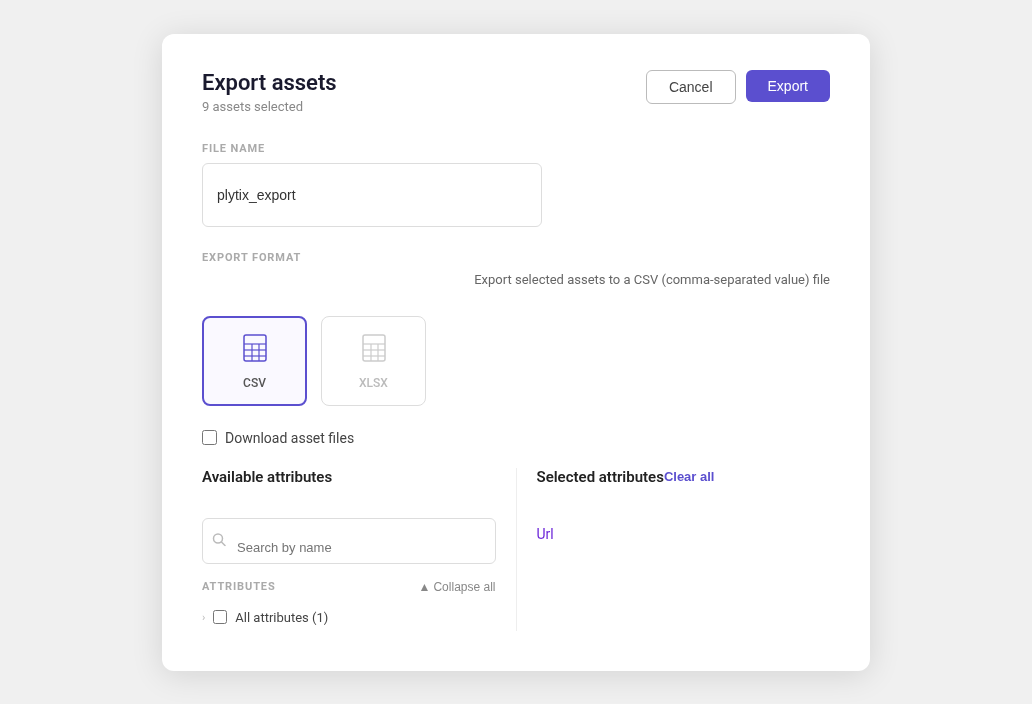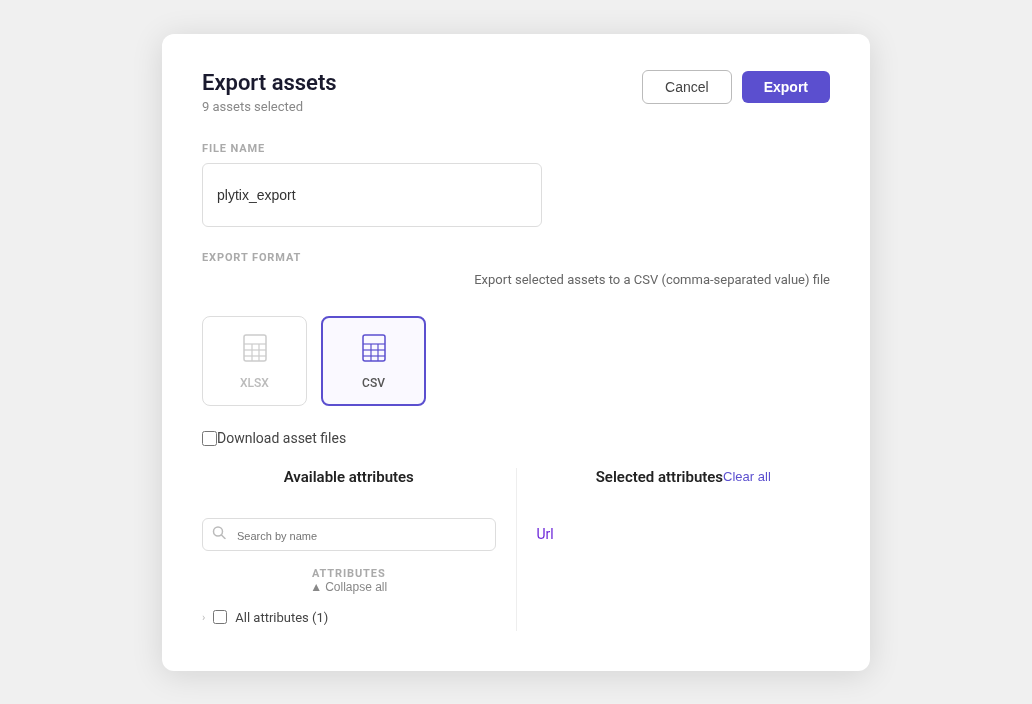--- a/index.html
+++ b/index.html
@@ -33,40 +33,40 @@
       color: #1a1a2e;
     }
     .modal-subtitle {
       font-size: 13px;
       color: #888;
       margin-top: 4px;
     }
     .header-actions {
       display: flex;
       gap: 10px;
-      align-items: center;
+      align-items: flex-start;
     }
     .btn-cancel {
       border: 1.5px solid #bbb;
       background: #fff;
       color: #444;
       padding: 8px 22px;
       border-radius: 6px;
       font-size: 14px;
       cursor: pointer;
     }
     .btn-export {
       border: none;
       background: #5b4fcf;
       color: #fff;
       padding: 8px 22px;
       border-radius: 6px;
       font-size: 14px;
       cursor: pointer;
-      font-weight: 700;
+      font-weight: 400;
     }
 
     .section-label {
       font-size: 11px;
       font-weight: 700;
       color: #aaa;
       letter-spacing: 0.08em;
       text-transform: uppercase;
       margin-bottom: 8px;
     }
@@ -117,22 +117,22 @@
     .format-card.unselected .format-card-icon { color: #bbb; }
     .format-card-label {
       font-size: 12px;
       color: #555;
       font-weight: 500;
     }
     .format-card.unselected .format-card-label { color: #bbb; }
 
     .checkbox-row {
       display: flex;
-      align-items: flex-end;
-      gap: 0;
+      align-items: center;
+      gap: 8px;
       margin-bottom: 22px;
     }
     .checkbox-row input[type="checkbox"] {
       width: 15px;
       height: 15px;
       cursor: pointer;
       accent-color: #5b4fcf;
     }
     .checkbox-label {
       font-size: 14px;
@@ -147,66 +147,65 @@
       flex: 1;
       border-right: 1px solid #eee;
       padding-right: 20px;
     }
     .selected-panel {
       flex: 1;
       padding-left: 20px;
     }
     .panel-header {
       display: flex;
-      justify-content: center;
+      justify-content: flex-start;
       align-items: center;
       margin-bottom: 32px;
     }
     .panel-title {
       font-size: 15px;
       font-weight: 600;
       color: #222;
     }
     .clear-all-btn {
       color: #5b4fcf;
       font-size: 13px;
-      font-weight: 400;
+      font-weight: 700;
       cursor: pointer;
       background: none;
       border: none;
     }
 
     .search-box {
       position: relative;
       margin-bottom: 16px;
     }
     .search-box input {
       width: 100%;
       border: 1.5px solid #ddd;
       border-radius: 6px;
-      padding: 11px 12px 8px 34px;
-      font-size: 11px;
+      padding: 21px 12px 8px 34px;
+      font-size: 13px;
       color: #333;
       outline: none;
     }
     .search-icon {
       position: absolute;
       left: 10px;
       top: 50%;
       transform: translateY(-50%);
       color: #bbb;
       pointer-events: none;
     }
 
     .attributes-subheader {
       display: flex;
       justify-content: space-between;
-      align-items: center;
+      align-items: flex-start;
       margin-bottom: 10px;
-      flex-direction: column;
     }
     .attributes-label {
       font-size: 11px;
       font-weight: 700;
       color: #aaa;
       letter-spacing: 0.08em;
       text-transform: uppercase;
     }
     .collapse-all-btn {
       color: #888;
@@ -272,49 +271,49 @@
 
   <div class="section">
     <div class="section-label">FILE NAME</div>
     <input class="file-name-input" type="text" value="plytix_export" style="">
   </div>
 
   <div class="section">
     <div class="section-label">EXPORT FORMAT</div>
     <div class="export-format-desc">Export selected assets to a CSV (comma-separated value) file</div>
     <div class="format-cards">
+
+      <div class="format-card selected">
+        <div class="format-card-icon csv-icon">
+          <svg width="32" height="32" viewBox="0 0 32 32" fill="none" xmlns="http://www.w3.org/2000/svg">
+            <rect x="5" y="3" width="22" height="26" rx="2" stroke="#5b4fcf" stroke-width="1.5" fill="none"></rect>
+            <line x1="5" y1="12" x2="27" y2="12" stroke="#5b4fcf" stroke-width="1.2"></line>
+            <line x1="5" y1="18" x2="27" y2="18" stroke="#5b4fcf" stroke-width="1.2"></line>
+            <line x1="5" y1="24" x2="27" y2="24" stroke="#5b4fcf" stroke-width="1.2"></line>
+            <line x1="13" y1="12" x2="13" y2="29" stroke="#5b4fcf" stroke-width="1.2"></line>
+            <line x1="20" y1="12" x2="20" y2="29" stroke="#5b4fcf" stroke-width="1.2"></line>
+          </svg>
+        </div>
+        <div class="format-card-label">CSV</div>
+      </div>
 
       <div class="format-card unselected">
         <div class="format-card-icon xlsx-icon">
           <svg width="32" height="32" viewBox="0 0 32 32" fill="none" xmlns="http://www.w3.org/2000/svg">
             <rect x="5" y="3" width="22" height="26" rx="2" stroke="#ccc" stroke-width="1.5" fill="none"></rect>
             <line x1="5" y1="12" x2="27" y2="12" stroke="#ccc" stroke-width="1.2"></line>
             <line x1="5" y1="18" x2="27" y2="18" stroke="#ccc" stroke-width="1.2"></line>
             <line x1="5" y1="24" x2="27" y2="24" stroke="#ccc" stroke-width="1.2"></line>
             <line x1="13" y1="12" x2="13" y2="29" stroke="#ccc" stroke-width="1.2"></line>
             <line x1="20" y1="12" x2="20" y2="29" stroke="#ccc" stroke-width="1.2"></line>
           </svg>
         </div>
         <div class="format-card-label">XLSX</div>
       </div>
 
-      <div class="format-card selected">
-        <div class="format-card-icon csv-icon">
-          <svg width="32" height="32" viewBox="0 0 32 32" fill="none" xmlns="http://www.w3.org/2000/svg">
-            <rect x="5" y="3" width="22" height="26" rx="2" stroke="#5b4fcf" stroke-width="1.5" fill="none"></rect>
-            <line x1="5" y1="12" x2="27" y2="12" stroke="#5b4fcf" stroke-width="1.2"></line>
-            <line x1="5" y1="18" x2="27" y2="18" stroke="#5b4fcf" stroke-width="1.2"></line>
-            <line x1="5" y1="24" x2="27" y2="24" stroke="#5b4fcf" stroke-width="1.2"></line>
-            <line x1="13" y1="12" x2="13" y2="29" stroke="#5b4fcf" stroke-width="1.2"></line>
-            <line x1="20" y1="12" x2="20" y2="29" stroke="#5b4fcf" stroke-width="1.2"></line>
-          </svg>
-        </div>
-        <div class="format-card-label">CSV</div>
-      </div>
-
     </div>
   </div>
 
   <div class="checkbox-row">
     <input type="checkbox" class="attr-checkbox" style="">
     <label class="checkbox-label">Download asset files</label>
   </div>
 
   <div class="attributes-section">
 

